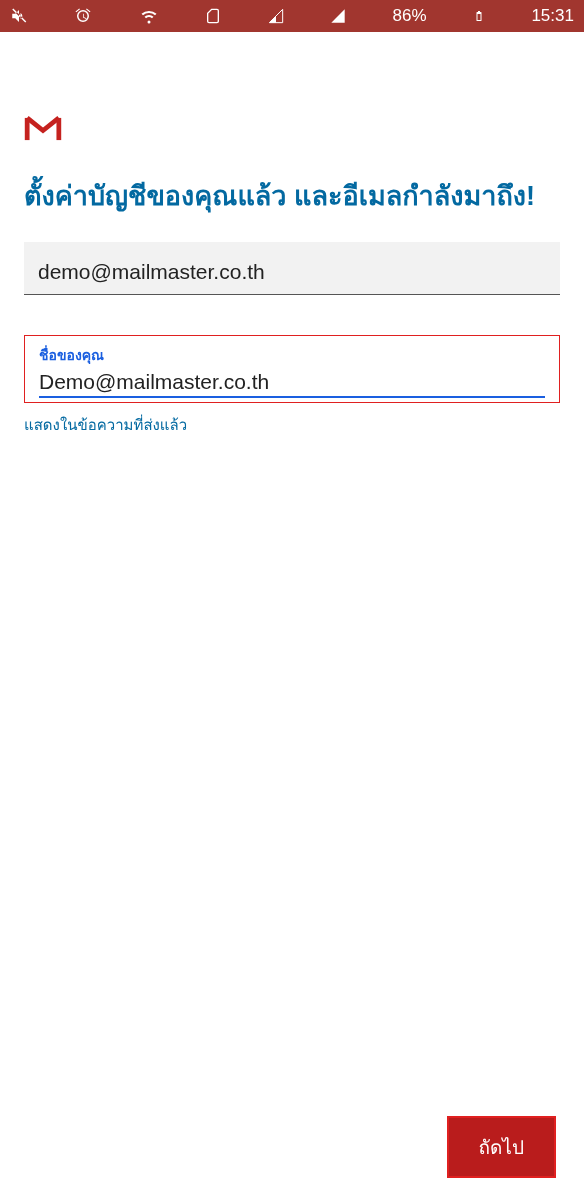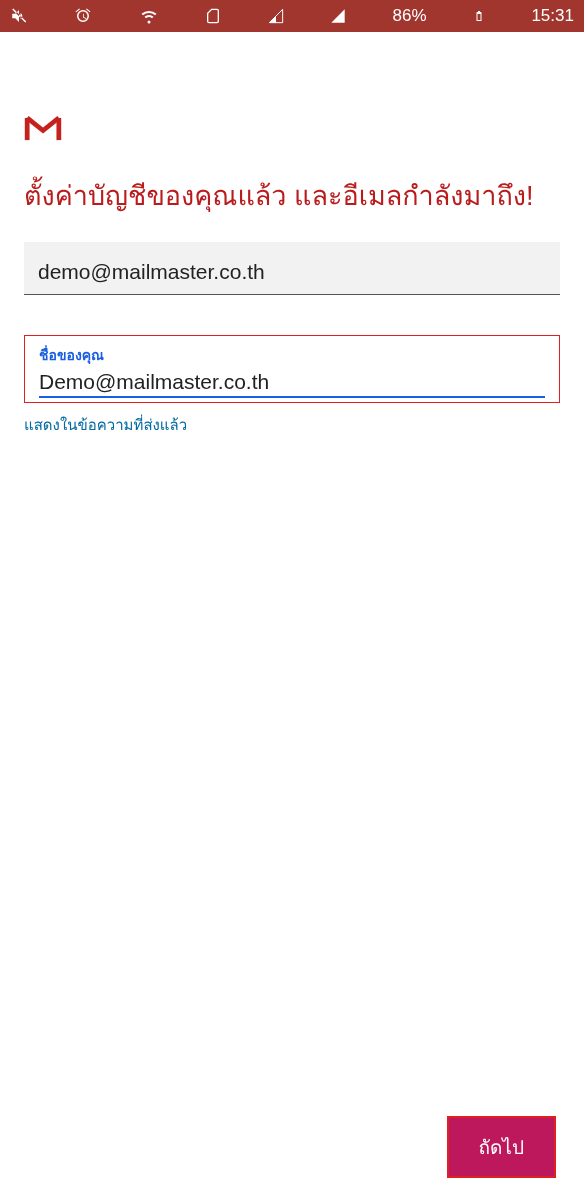--- a/index.html
+++ b/index.html
@@ -22,22 +22,22 @@
     .content {
       padding: 24px 24px 0 24px;
       position: relative;
     }
 
     .gmail-logo { margin-top: 58px; margin-bottom: 28px; }
     .gmail-logo svg { width: 38px; height: 30px; }
 
     .heading {
       font-size: 27px;
-      font-weight: 400;
-      color: #b91c1c;
+      font-weight: 700;
+      color: #0369a1;
       line-height: 1.55;
       margin-bottom: 24px;
       margin-top: 9px;
     }
 
     .field-account {
       background: #f2f2f2;
       padding: 12px 14px 6px 14px;
       border-bottom: 1px solid #555;
     }
@@ -83,21 +83,21 @@
       font-size: 15px;
       margin-top: 10px;
     }
 
     .footer {
       position: absolute;
       bottom: 22px;
       right: 28px;
     }
     .next-btn {
-      background: #be185d;
+      background: #b91c1c;
       color: #fff;
       border: 2px solid #e02020;
       font-size: 19px;
       padding: 14px 30px;
       cursor: pointer;
       font-family: inherit;
     }
 
     
     .wm {

